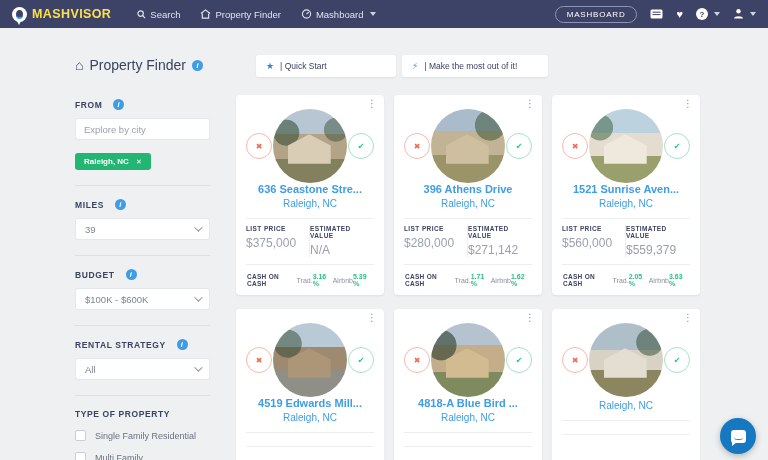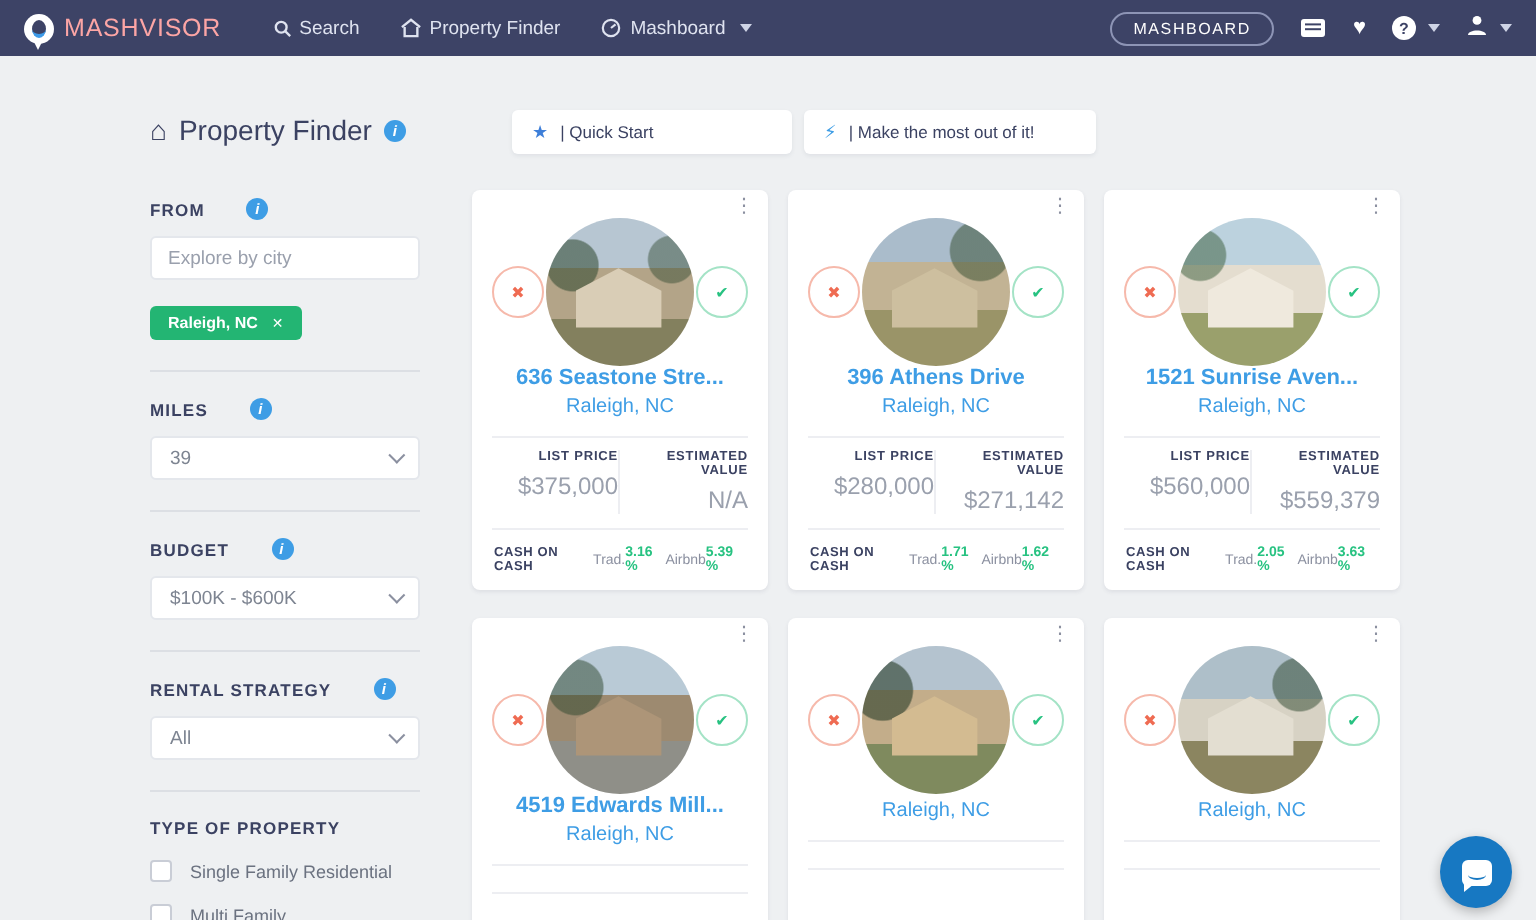--- a/index.html
+++ b/index.html
@@ -21,21 +21,21 @@
   }
   .logo-pin::before {
     content:""; position:absolute; left:4px; top:3px; width:7px; height:7px;
     background:#3d4366; border-radius:50%; border-bottom:2px solid #3d9be9;
   }
   .logo-pin::after {
     content:""; position:absolute; left:5px; bottom:-3px;
     border-left:2.5px solid transparent; border-right:2.5px solid transparent;
     border-top:4px solid #fff;
   }
-  .brand-name { color:#fca5a5; font-weight:normal; font-size:12.5px; letter-spacing:.4px; }
+  .brand-name { color:#fde047; font-weight:bold; font-size:12.5px; letter-spacing:.4px; }
   .nav-item {
     display:flex; align-items:center; gap:4px; color:#dfe3f0;
     font-size:9.5px; margin-right:20px; cursor:pointer;
   }
   .nav-item svg { display:block; }
   .caret {
     width:0; height:0; border-left:3px solid transparent; border-right:3px solid transparent;
     border-top:4px solid #cfd4e6; margin-left:3px;
   }
   .nav-right { margin-left:auto; display:flex; align-items:center; gap:13px; }
@@ -71,21 +71,21 @@
   .act-q {
     background:#3e9de5; color:#fff; border-radius:50%; width:10px; height:10px;
     display:inline-flex; align-items:center; justify-content:center; font-size:7px; font-weight:bold;
   }
   .act-bolt { color:#3e9de5; }
   .ab1 { width:140px; } .ab2 { width:140px; } .ab3 { width:146px; }
 
   
   .sidebar { position:absolute; left:75px; top:99px; width:135px; }
   .f-label {
-    display:flex; align-items:center; gap:21px;
+    display:flex; align-items:center; gap:11px;
     font-size:8.5px; font-weight:bold; letter-spacing:.6px; color:#3b4262;
   }
   .text-input {
     margin-top:8px; width:135px; height:22px; background:#fff; border:1px solid #e4e7ec;
     border-radius:3px; font-size:9.5px; padding:0 8px; color:#6b7280; font-family:inherit;
   }
   .text-input::placeholder { color:#9aa0ad; }
   .city-tag {
     margin-top:13px; display:inline-flex; align-items:center; gap:7px;
     background:#23b573; color:#fff; font-size:8px; font-weight:bold;
@@ -165,21 +165,21 @@
 
   .card-title {
     text-align:center; color:#3e9de5; font-size:11px; font-weight:bold;
     cursor:pointer; white-space:nowrap; overflow:hidden;
   }
   .card-city { margin-top:3px; text-align:center; color:#3e9de5; font-size:10px; cursor:pointer; }
   .price-row {
     margin-top:9px; display:flex; border-top:1px solid #edeef2; border-bottom:1px solid #edeef2;
     padding:6px 0 7px 0;
   }
-  .price-col { flex:1 1 50%; text-align:right; }
+  .price-col { flex:1 1 50%; text-align:left; }
   .price-col:first-child { border-right:1px solid #edeef2; }
   .price-label { font-size:6.5px; font-weight:bold; letter-spacing:.4px; color:#3b4262; }
   .price-value { margin-top:4px; font-size:12px; color:#9aa0ad; }
   .cash-row {
     margin-top:8px; display:flex; align-items:center; justify-content:space-between;
     padding:0 1px;
   }
   .coc-label { font-size:6.5px; font-weight:bold; letter-spacing:.3px; color:#3b4262; }
   .coc-key { font-size:7px; color:#8b90a0; }
   .coc-val { font-size:7px; color:#27c281; font-weight:bold; }
@@ -466,20 +466,21 @@
     <span class="kebab">⋮</span>
     <div class="photo-row">
       <span class="circle-btn reject-btn">
         <span>✖</span>
       </span>
       <span class="photo photo-4"></span>
       <span class="circle-btn accept-btn">
         <span>✔</span>
       </span>
     </div>
+    <div class="card-title">4818-A Blue Bird ...</div>
     <div class="card-city">Raleigh, NC</div>
     <div class="price-row">
       
       
     </div>
 
   </div>
 
   <div class="card">
     <span class="kebab">⋮</span>

